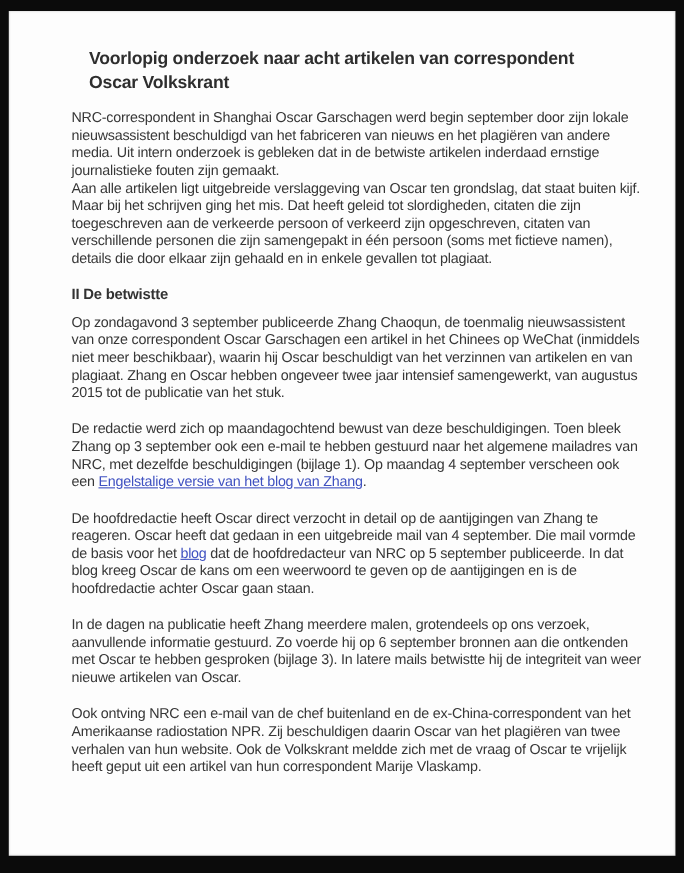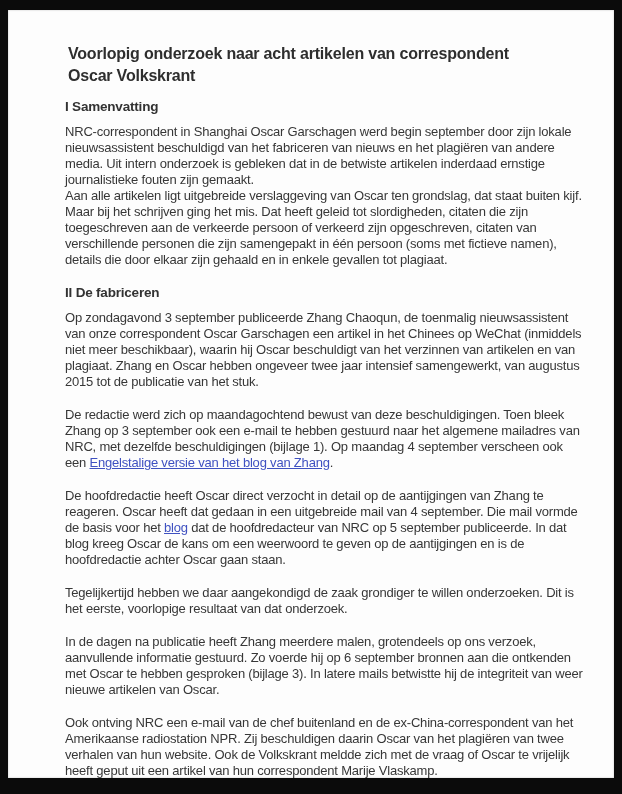--- a/index.html
+++ b/index.html
@@ -26,21 +26,21 @@
   .content {
     padding: 33px 26px 0 57px;
     color: #373737;
     font-size: 13px;
     letter-spacing: -0.2px;
   }
   h1.title {
     font-size: 16px;
     font-weight: bold;
     line-height: 22px;
-    margin: 0 0 12px 3px;
+    margin: 0 0 12px 16px;
     color: #2e2e2e;
     max-width: 520px;
   }
   h2.heading {
     font-size: 13.5px;
     font-weight: bold;
     line-height: 16px;
     margin: 0 0 9px 0;
     color: #323232;
     max-width: 520px;
@@ -56,23 +56,21 @@
     cursor: pointer;
     text-align: right;
   }
 </style>
 </head>
 <body style="background: rgb(11, 11, 11);">
 
 <div class="paper" style="background: rgb(253, 253, 253);">
   <div class="content" id="doc-content" style="color: rgb(55, 55, 55);">
       <h1 class="title"><span>Voorlopig onderzoek naar acht artikelen van correspondent</span><br><span>Oscar Volkskrant</span></h1>
-      <h2 class="heading"><span>I Samenvatting</span></h2>
       <p class="paragraph"><span>NRC-correspondent in Shanghai Oscar Garschagen werd begin september door zijn lokale nieuwsassistent beschuldigd van het fabriceren van nieuws en het plagiëren van andere media. Uit intern onderzoek is gebleken dat in de betwiste artikelen inderdaad ernstige journalistieke fouten zijn gemaakt.</span><br><span>Aan alle artikelen ligt uitgebreide verslaggeving van Oscar ten grondslag, dat staat buiten kijf. Maar bij het schrijven ging het mis. Dat heeft geleid tot slordigheden, citaten die zijn toegeschreven aan de verkeerde persoon of verkeerd zijn opgeschreven, citaten van verschillende personen die zijn samengepakt in één persoon (soms met fictieve namen), details die door elkaar zijn gehaald en in enkele gevallen tot plagiaat.</span></p>
-      <h2 class="heading"><span>II De fabriceren</span></h2>
+      <h2 class="heading"><span>II De betwistte</span></h2>
       <p class="paragraph"><span>Op zondagavond 3 september publiceerde Zhang Chaoqun, de toenmalig nieuwsassistent van onze correspondent Oscar Garschagen een artikel in het Chinees op WeChat (inmiddels niet meer beschikbaar), waarin hij Oscar beschuldigt van het verzinnen van artikelen en van plagiaat. Zhang en Oscar hebben ongeveer twee jaar intensief samengewerkt, van augustus 2015 tot de publicatie van het stuk.</span></p>
       <p class="paragraph"><span>De redactie werd zich op maandagochtend bewust van deze beschuldigingen. Toen bleek Zhang op 3 september ook een e-mail te hebben gestuurd naar het algemene mailadres van NRC, met dezelfde beschuldigingen (bijlage 1). Op maandag 4 september verscheen ook een </span><a class="doclink" href="#" style="color: rgb(63, 81, 193);">Engelstalige versie van het blog van Zhang</a><span>.</span></p>
       <p class="paragraph"><span>De hoofdredactie heeft Oscar direct verzocht in detail op de aantijgingen van Zhang te reageren. Oscar heeft dat gedaan in een uitgebreide mail van 4 september. Die mail vormde de basis voor het </span><a class="doclink" href="#" style="color: rgb(63, 81, 193);">blog</a><span> dat de hoofdredacteur van NRC op 5 september publiceerde. In dat blog kreeg Oscar de kans om een weerwoord te geven op de aantijgingen en is de hoofdredactie achter Oscar gaan staan.</span></p>
-      <p class="paragraph"><span>Tegelijkertijd hebben we daar aangekondigd de zaak grondiger te willen onderzoeken. Dit is het eerste, voorlopige resultaat van dat onderzoek.</span></p>
       <p class="paragraph"><span>In de dagen na publicatie heeft Zhang meerdere malen, grotendeels op ons verzoek, aanvullende informatie gestuurd. Zo voerde hij op 6 september bronnen aan die ontkenden met Oscar te hebben gesproken (bijlage 3). In latere mails betwistte hij de integriteit van weer nieuwe artikelen van Oscar.</span></p>
       <p class="paragraph"><span>Ook ontving NRC een e-mail van de chef buitenland en de ex-China-correspondent van het Amerikaanse radiostation NPR. Zij beschuldigen daarin Oscar van het plagiëren van twee verhalen van hun website. Ook de Volkskrant meldde zich met de vraag of Oscar te vrijelijk heeft geput uit een artikel van hun correspondent Marije Vlaskamp.</span></p>
     </div>
 </div>
 
 </body></html>

